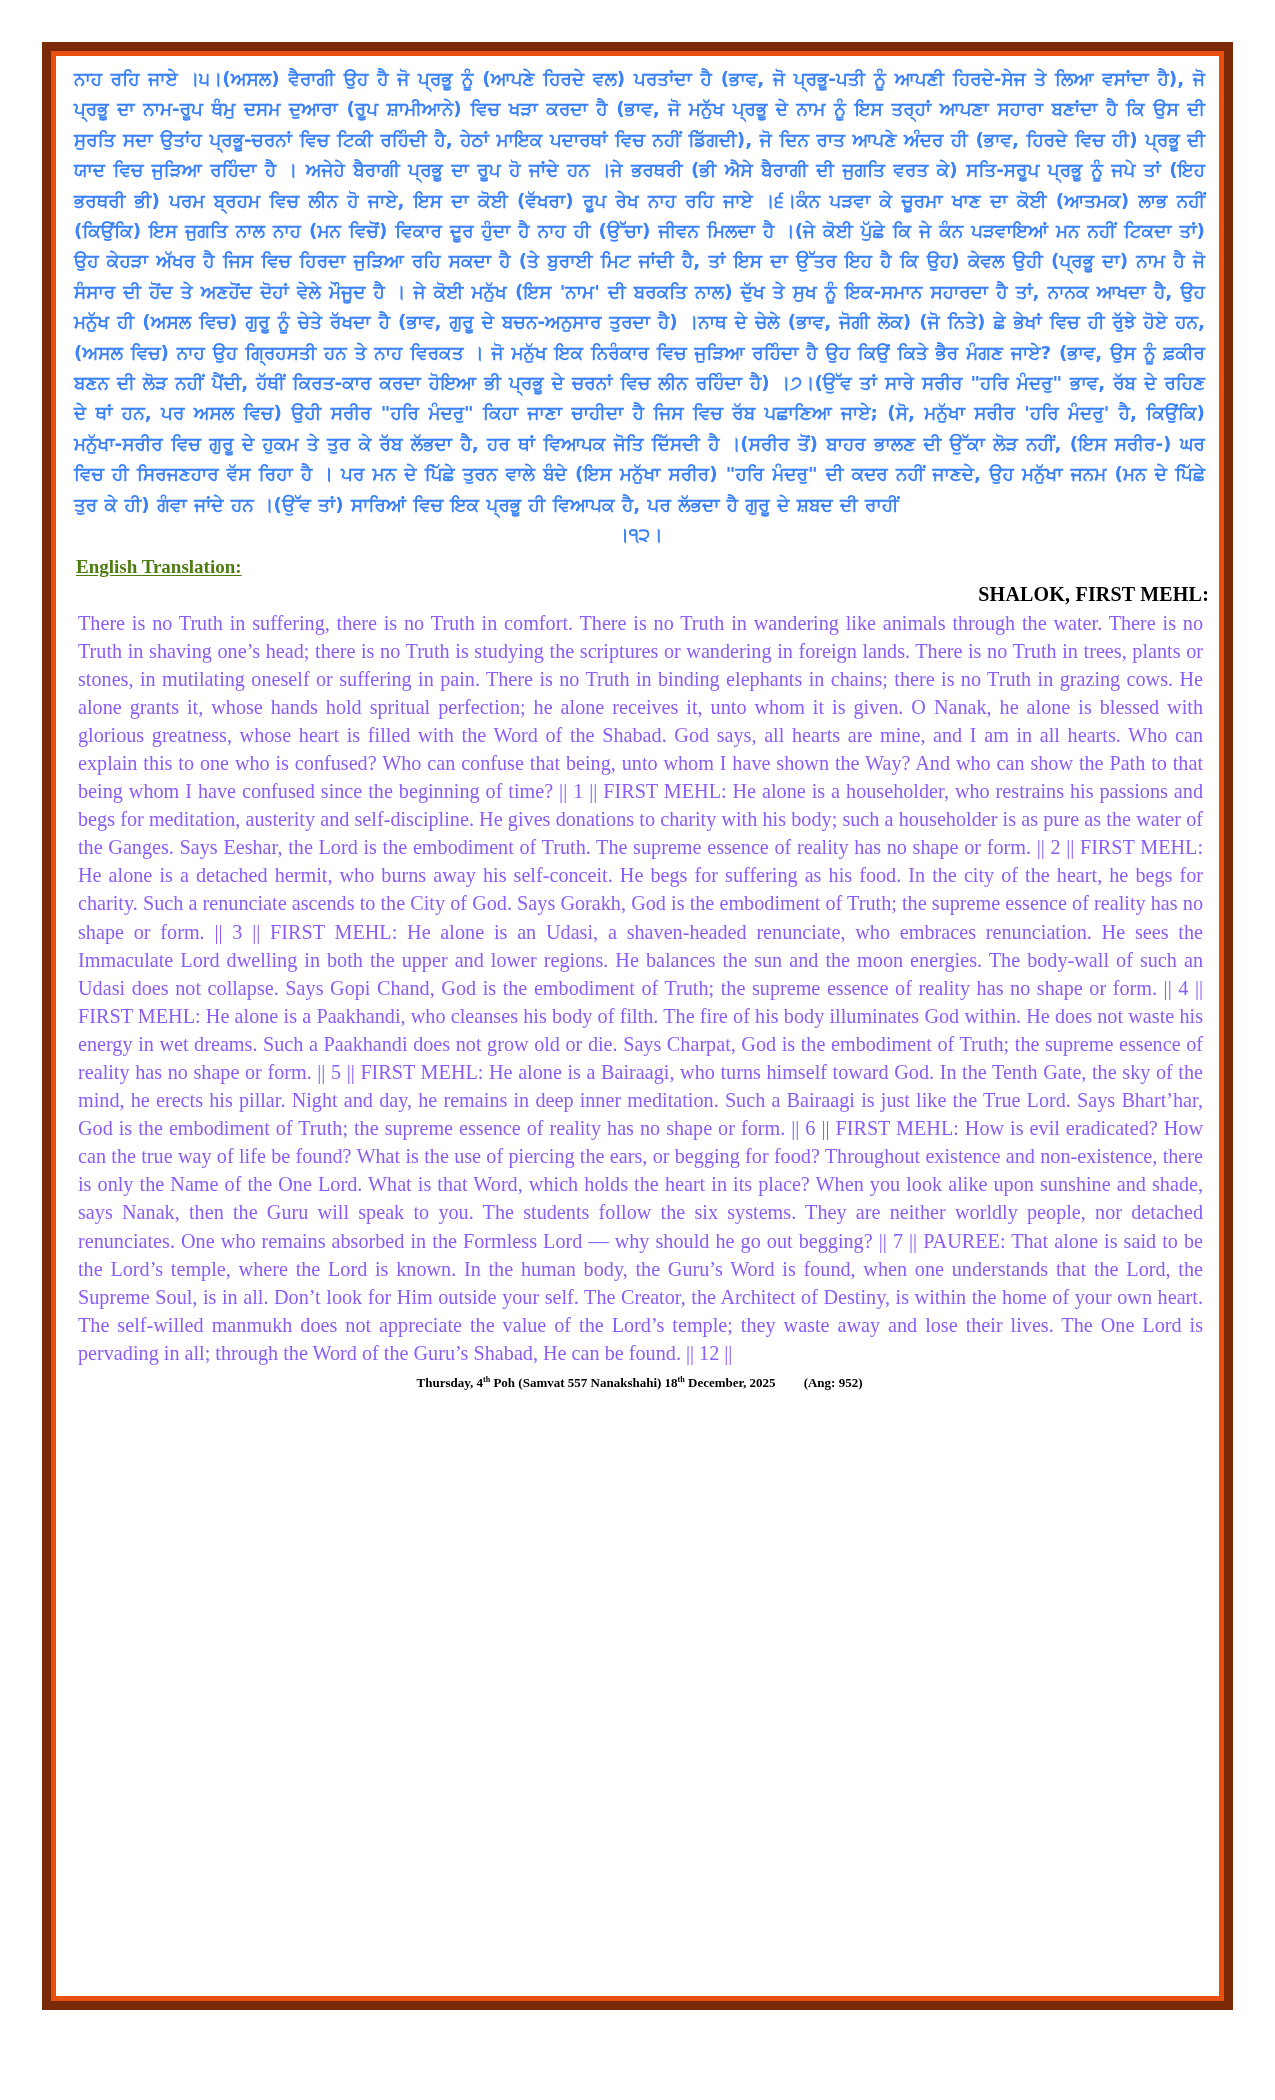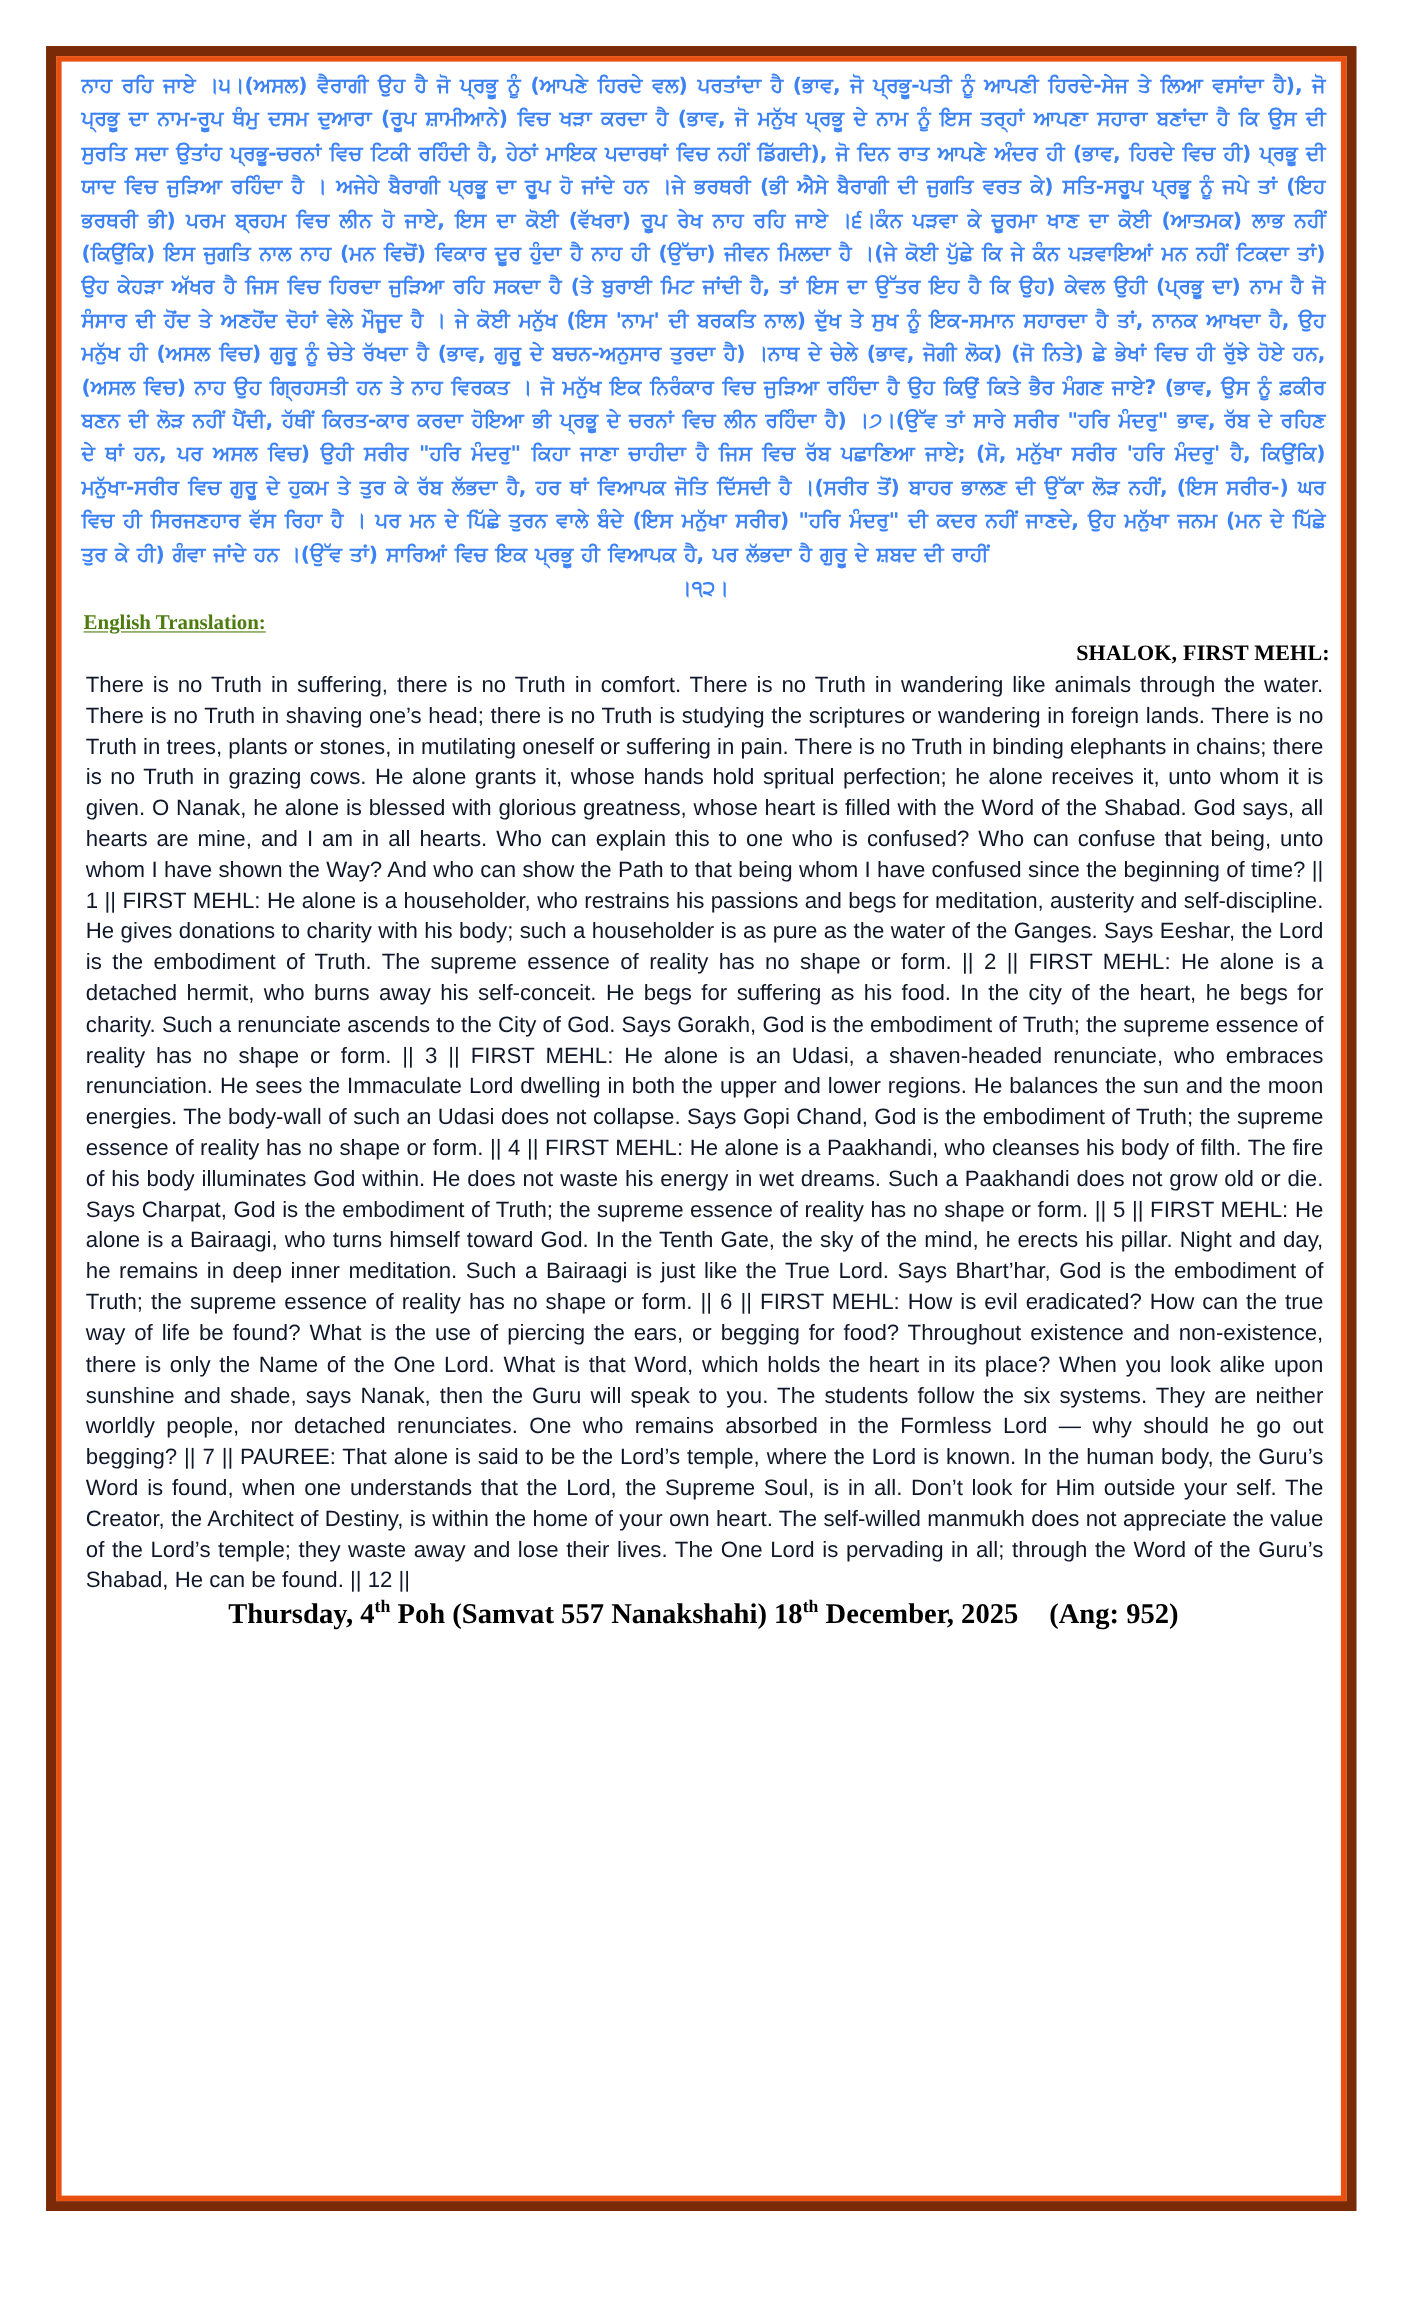--- a/index.html
+++ b/index.html
@@ -77,39 +77,39 @@
     font-size: 20px;
     line-height: 27px;
     color: #000000;
     text-align: right;
     margin: 0 0 1px 0;
     letter-spacing: 0.2px;
   }
 
   
   .english-body {
-    font-family: Liberation Sans, sans-serif;
+    font-family: Liberation Serif, serif;
     font-size: 20.2px;
     line-height: 28.1px;
-    color: #0f172a;
+    color: #8b5cf6;
     text-align: justify;
     text-justify: inter-word;
     margin: 0 6px 0 8px;
     hyphens: none;
   }
   .english-body p {
     margin: 0;
     text-indent: 0;
   }
 
   
   .footer-line {
     font-family: "Liberation Serif", "DejaVu Serif", serif;
     font-weight: bold;
-    font-size: 26px;
+    font-size: 13px;
     line-height: 30px;
     color: #000000;
     text-align: center;
     margin-top: 1px;
     white-space: nowrap;
   }
   .footer-line sup {
     font-size: 0.62em;
     vertical-align: super;
     line-height: 0;

